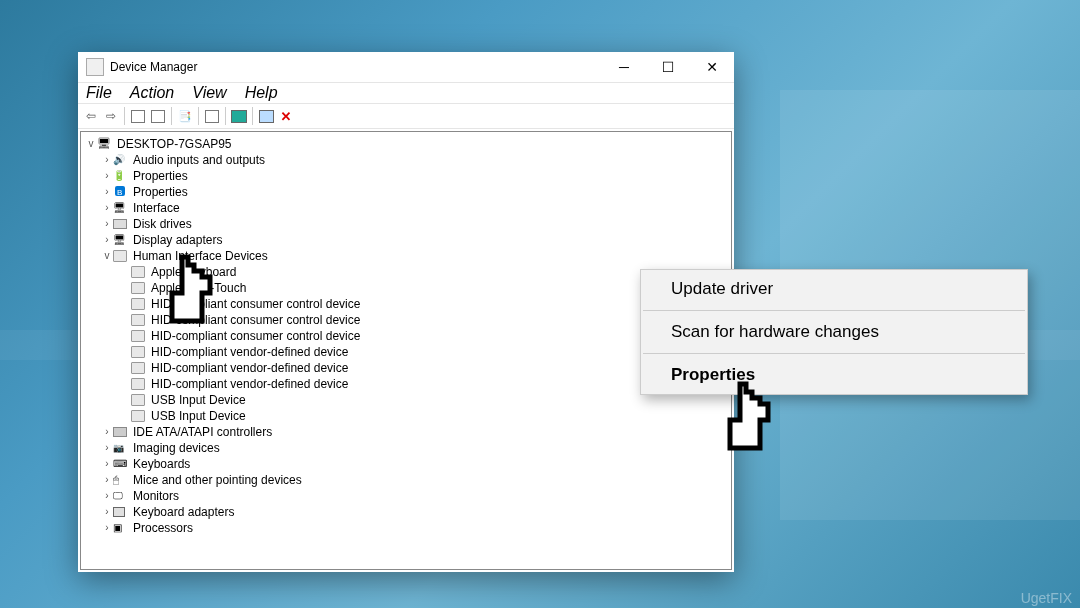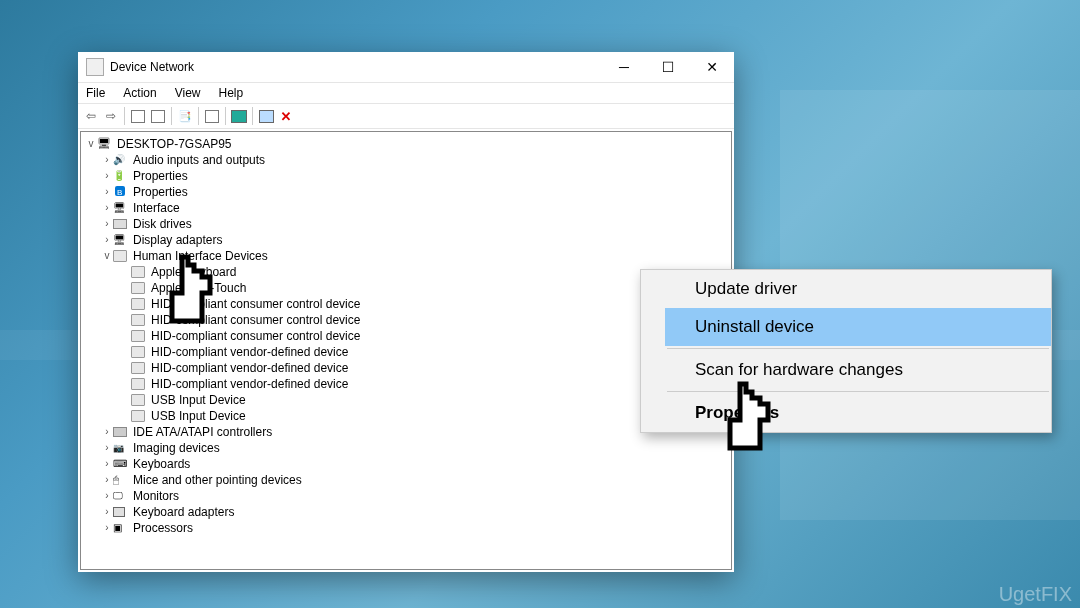--- a/index.html
+++ b/index.html
@@ -27,21 +27,21 @@
   top: 330px;
   width: 1080px;
   height: 30px;
   background: rgba(255,255,255,0.05);
 }
 .watermark {
   position: absolute;
   right: 8px;
   bottom: 2px;
   color: rgba(255,255,255,0.4);
-  font-size: 20px;
+  font-size: 14px;
   font-weight: 300;
 }
 .window {
   position: absolute;
   left: 78px;
   top: 52px;
   width: 656px;
   height: 520px;
   background: #fff;
   box-shadow: 0 8px 30px rgba(0,0,0,0.4);
@@ -63,21 +63,22 @@
 }
 .titlebar-text { flex: 1; font-size: 12px; }
 .win-btns { display: flex; }
 .win-btn { width: 44px; height: 30px; display: flex; align-items: center; justify-content: center; font-size: 14px; }
 .menubar {
   height: 20px;
   display: flex;
   align-items: center;
   padding: 0 6px;
   gap: 14px;
-  font-size: 12px;
+  font-size: 16px;
+  font-style: italic;
 }
 .menubar span { padding: 2px 2px; }
 .toolbar {
   height: 24px;
   display: flex;
   align-items: center;
   padding: 0 4px;
   gap: 2px;
   border-top: 1px solid #e5e5e5;
   border-bottom: 1px solid #e5e5e5;
@@ -135,21 +136,20 @@
 
 .ctx-menu {
   position: absolute;
   left: 640px;
   top: 269px;
   width: 386px;
   background: #f2f2f2;
   box-shadow: 3px 5px 12px rgba(0,0,0,0.3);
   border: 1px solid #ccc;
   font-size: 17px;
-  padding-left: 24px;
 }
 .ctx-item {
   padding: 9px 30px;
 }
 .ctx-item.sel {
   background: #91c9f7;
 }
 .ctx-sep {
   height: 1px;
   background: #ccc;
@@ -186,21 +186,21 @@
 </head>
 <body>
 
 <div class="bg-panel"></div>
 <div class="bg-stripe"></div>
 <div class="watermark">UgetFIX</div>
 
 <div class="window">
   <div class="titlebar">
     <span class="titlebar-icon"></span>
-    <span class="titlebar-text">Device Network</span>
+    <span class="titlebar-text">Device Manager</span>
     <div class="win-btns">
       <div class="win-btn">─</div>
       <div class="win-btn">☐</div>
       <div class="win-btn">✕</div>
     </div>
   </div>
 
   <div class="menubar">
     <span>File</span>
     <span>Action</span>
@@ -354,21 +354,20 @@
           <span class="icon ic-proc"></span>
           <span>Processors</span>
         </div>
       </div>
   </div>
 </div>
 
 <div class="ctx-menu">
   <div id="ctx-body">
       <div class="ctx-item">Update driver</div>
-      <div class="ctx-item sel">Uninstall device</div>
       <div class="ctx-sep"></div>
       <div class="ctx-item">Scan for hardware changes</div>
       <div class="ctx-sep"></div>
       <div class="ctx-item bold">Properties</div>
     </div>
 </div>
 
 <svg class="cursor1" viewBox="0 0 60 80">
   <path class="cursor-shape" d="M22 4 L22 40 L12 40 L12 68 L42 68 L42 40 L50 40 L50 24 L42 24 L42 18 L34 18 L34 12 L28 12 L28 4 Z" style="fill:#fff;stroke:#000;stroke-width:5"></path>
 </svg>

